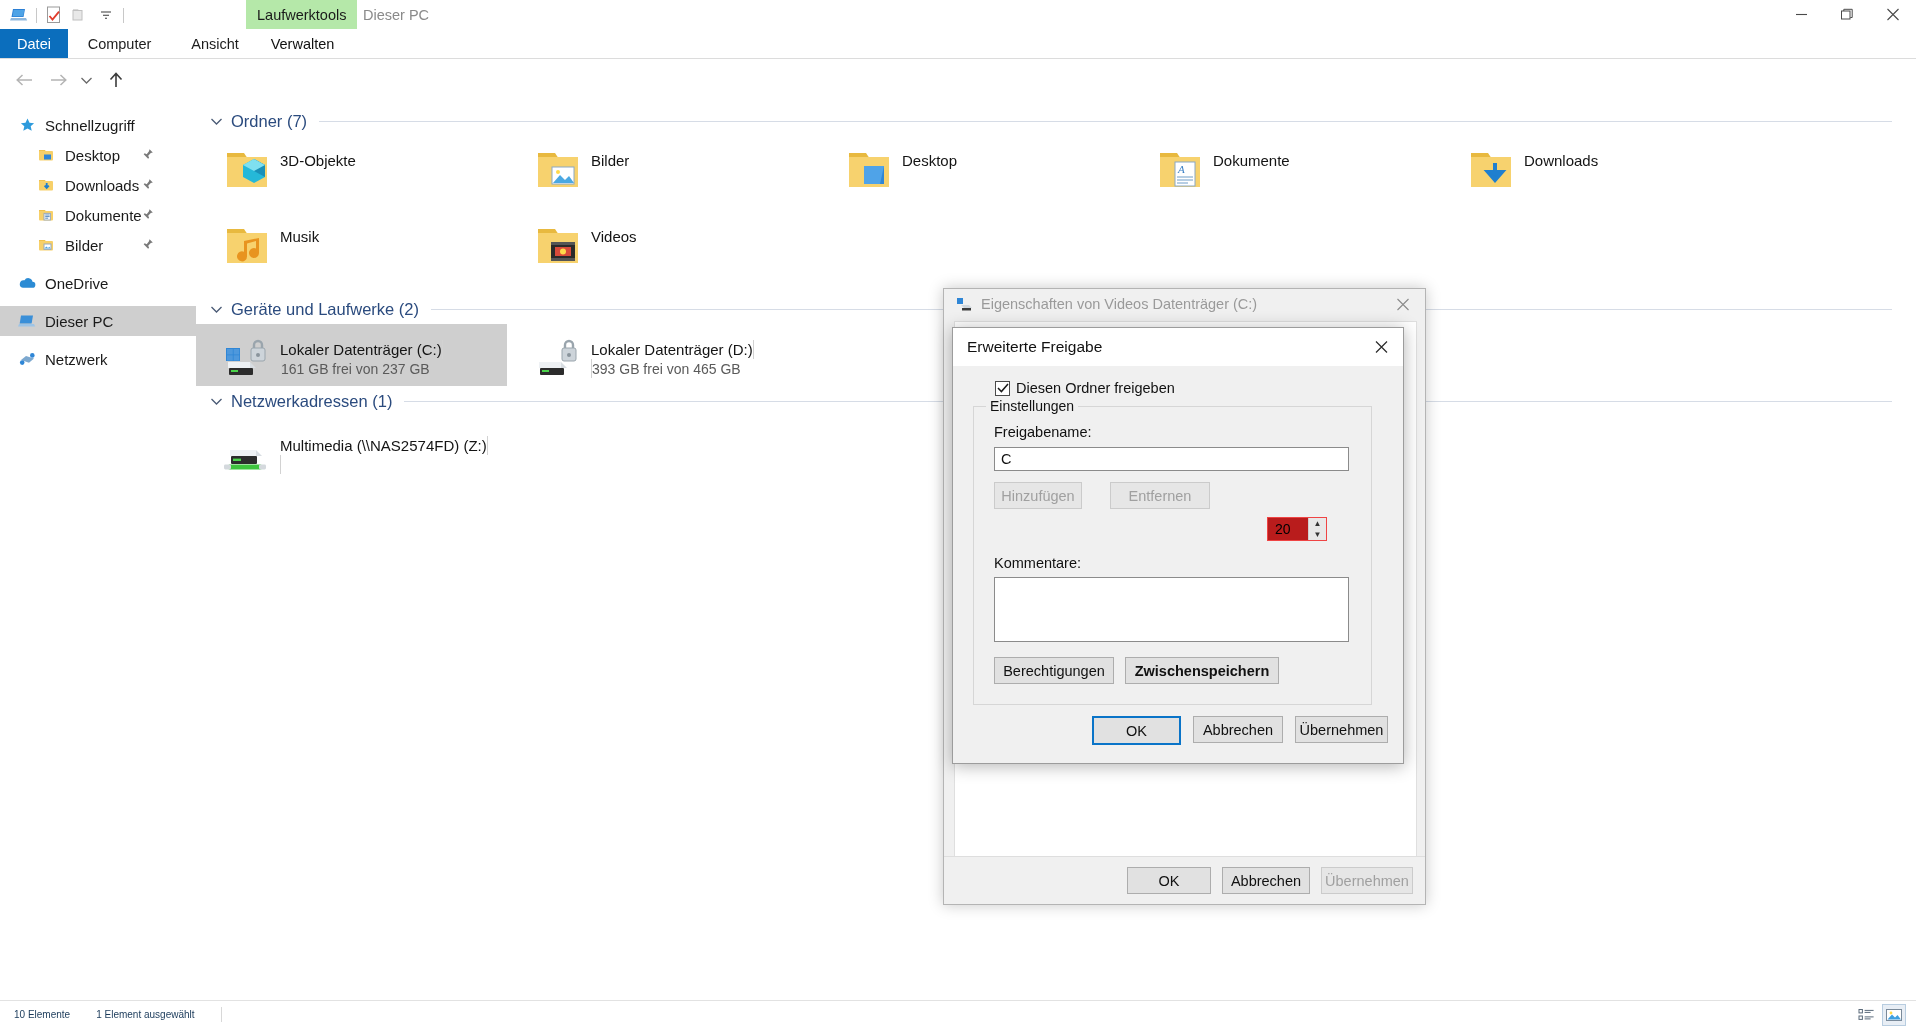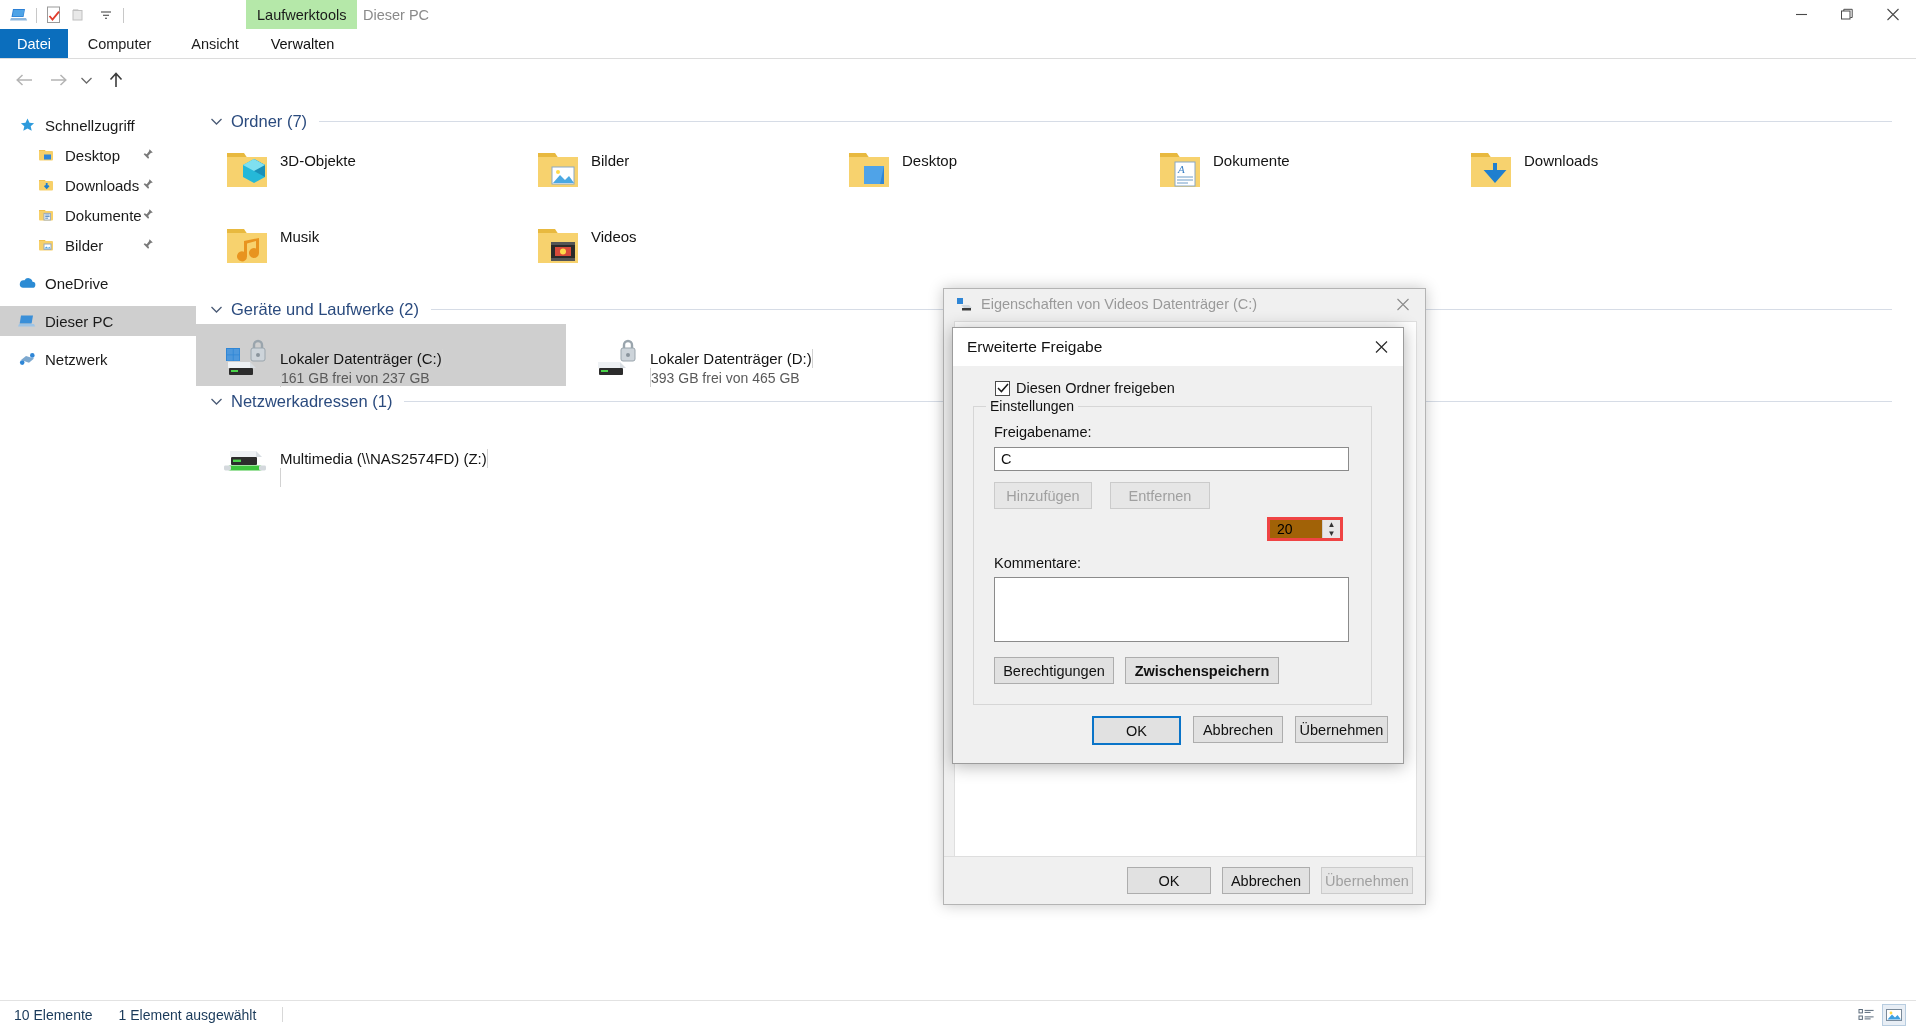--- a/index.html
+++ b/index.html
@@ -78,32 +78,32 @@
   .grouphdr { display:flex; align-items:center; height:30px; padding-left:14px; }
   .gh-chev { color:#4a5a75; margin-right:8px; font-size:13px; line-height:1; }
   .gh-lbl { color:#2b4b7e; font-size:16.5px; white-space:nowrap; }
   .gh-rule { flex:1; height:1px; background:#d6dce6; margin-left:12px; margin-right:24px; }
 
   .tilerow { display:flex; }
   .tile { width:311px; height:76px; display:flex; align-items:flex-start; padding:6px 0 0 22px; }
   .tile-ico { width:62px; height:58px; flex:none; display:flex; align-items:center; justify-content:center; }
   .tile-body { padding-top:10px; }
   .tile-lbl { font-size:15px; color:#141414; line-height:17px; white-space:nowrap; }
-  .drvtile { width:370px; height:62px; display:flex; align-items:flex-end; padding:4px 0 0 22px; }
+  .drvtile { width:311px; height:62px; display:flex; align-items:center; padding:4px 0 0 22px; }
   .drvtile.sel { background:#cfcfcf; }
   .drv-body { padding-top:2px; }
   .drv-lbl { font-size:15px; color:#141414; line-height:20px; white-space:nowrap; }
   .bar { width:192px; height:14px; background:#e3e3e3; border:1px solid #d2d2d2; margin:2px 0 3px; }
   .bar > i { display:block; height:100%; background:#1a9ada; }
   .drv-free { font-size:14px; color:#5a5a5a; white-space:nowrap; }
 
   
   .statusbar { position:absolute; left:0; bottom:0; width:1916px; height:28px;
                border-top:1px solid #e2e2e2; background:#fff; display:flex; align-items:center; }
-  .st-txt { font-size:14px; color:#1a3a5a; }
+  .st-txt { font-size:10px; color:#1a3a5a; }
   #st-count { margin-left:14px; }
   #st-sel { margin-left:26px; }
   .st-sep { width:1px; height:15px; background:#d8d8d8; margin-left:26px; }
   .viewbtns { margin-left:auto; display:flex; gap:4px; padding-right:10px; }
   .vbtn { width:24px; height:22px; display:flex; align-items:center; justify-content:center; }
   .vbtn.active { background:#e8eef5; border:1px solid #b8cde0; }
 
   
   .dlg-outer {
     position:absolute; left:943px; top:288px; width:483px; height:617px;
@@ -136,21 +136,21 @@
             border:1px solid #d6d6d6; }
   .grp-legend { position:absolute; left:12px; top:-9px; background:#f0f0f0; padding:0 4px;
                 font-size:14px; color:#111; }
   .fld-lbl { font-size:14.5px; color:#111; }
   .txtin { border:1px solid #8b8b8b; background:#fff; height:24px; font-size:14.5px;
            display:flex; align-items:center; padding-left:6px; color:#111; }
   .btn { border:1px solid #adadad; background:#e1e1e1; font-size:14.5px; color:#111;
          display:flex; align-items:center; justify-content:center; height:27px; }
   .btn.dis { color:#a0a0a0; background:#e6e6e6; border-color:#cbcbcb; }
   .btn.focus { border:2px solid #0a74c8; background:#e1e1e1; }
-  .spin { display:flex; border:3px solid #ef4444; background:#a16207; height:24px; width:76px; }
+  .spin { display:flex; border:1px solid #ef4444; background:#b91c1c; height:24px; width:60px; }
   .spin-val { flex:1; font-size:14px; display:flex; align-items:center; padding-left:7px; }
   .spin-btns { width:18px; border-left:1px solid #cfcfcf; display:flex; flex-direction:column; }
   .spin-b { flex:1; display:flex; align-items:center; justify-content:center; background:#e8e8e8; font-size:8px; color:#333; }
   .tarea { border:1px solid #8b8b8b; background:#fff; }
 </style>
 </head>
 <body>
 
 <div class="titlebar">
   <div class="qat">
@@ -604,21 +604,21 @@
     </span>
     <span class="chk-lbl">Diesen Ordner freigeben</span>
   </div>
 
   <div class="grpbox">
     <span class="grp-legend">Einstellungen</span>
 
     <span class="fld-lbl" style="position:absolute;left:20px;top:17px;">Freigabename:</span>
     <div class="txtin" style="position:absolute;left:20px;top:40px;width:355px;">C</div>
 
-    <div class="btn dis" style="position:absolute;left:20px;top:75px;width:98px;">Hinzufügen</div>
+    <div class="btn dis" style="position:absolute;left:20px;top:75px;width:88px;">Hinzufügen</div>
     <div class="btn dis" style="position:absolute;left:136px;top:75px;width:100px;">Entfernen</div>
 
     <div class="spin" style="position:absolute;left:293px;top:110px;">
       <span class="spin-val">20</span>
       <span class="spin-btns">
         <span class="spin-b">▲</span>
         <span class="spin-b">▼</span>
       </span>
     </div>
 

